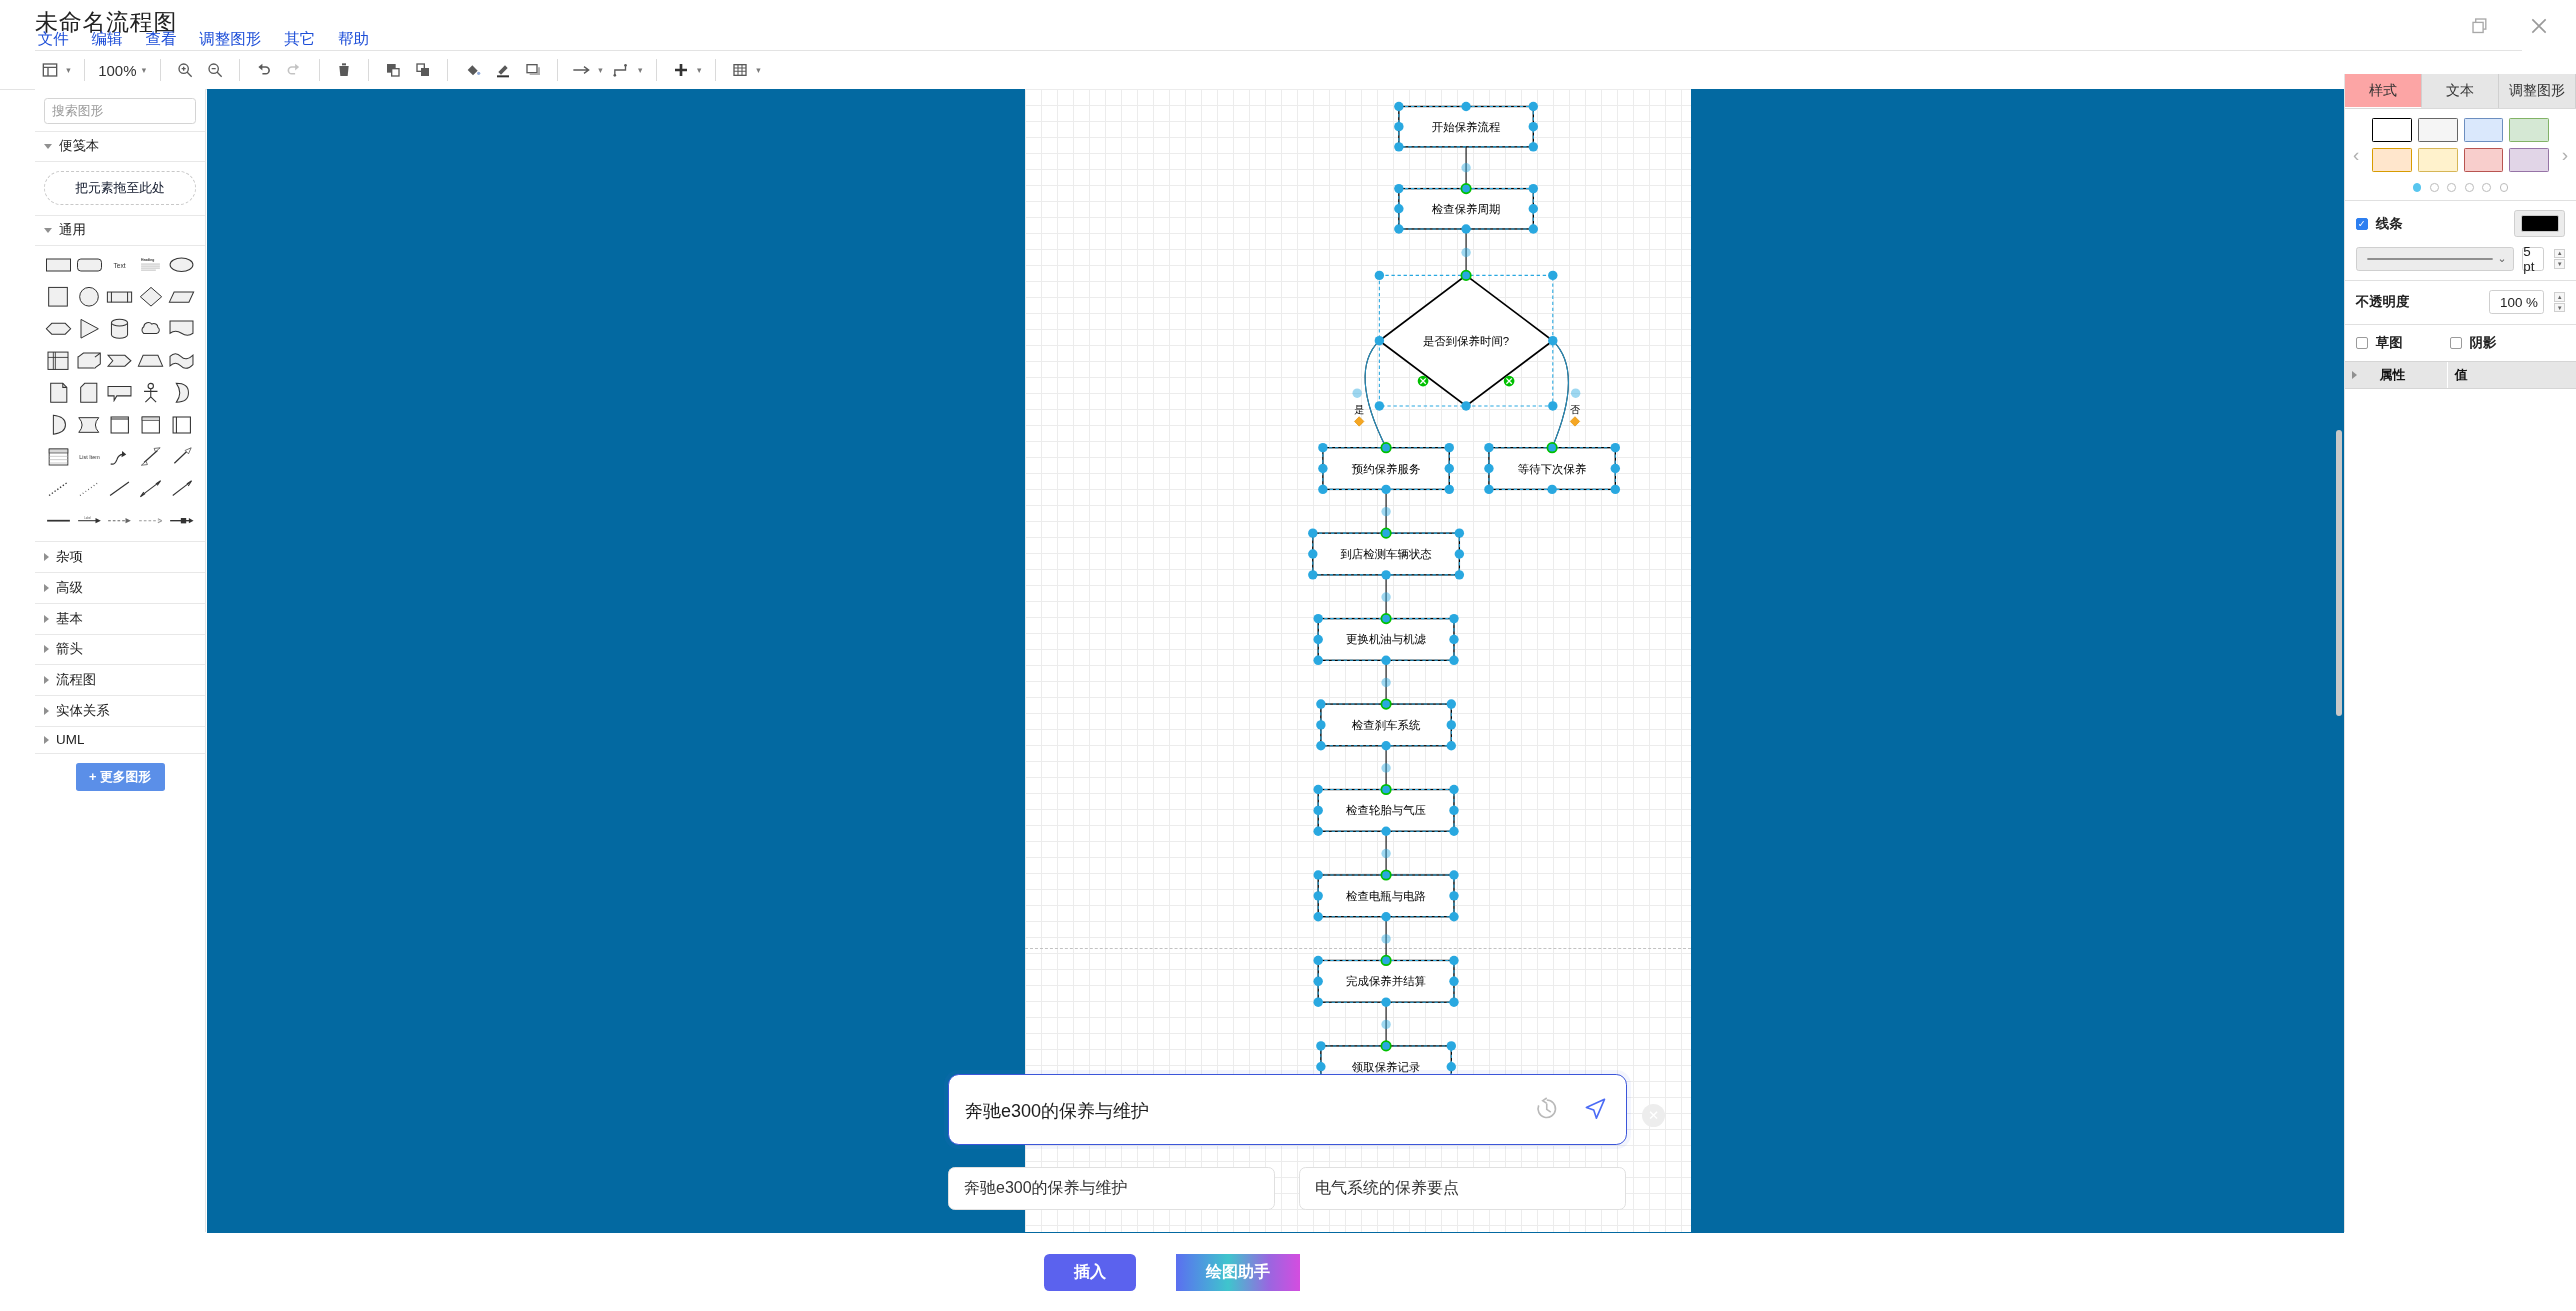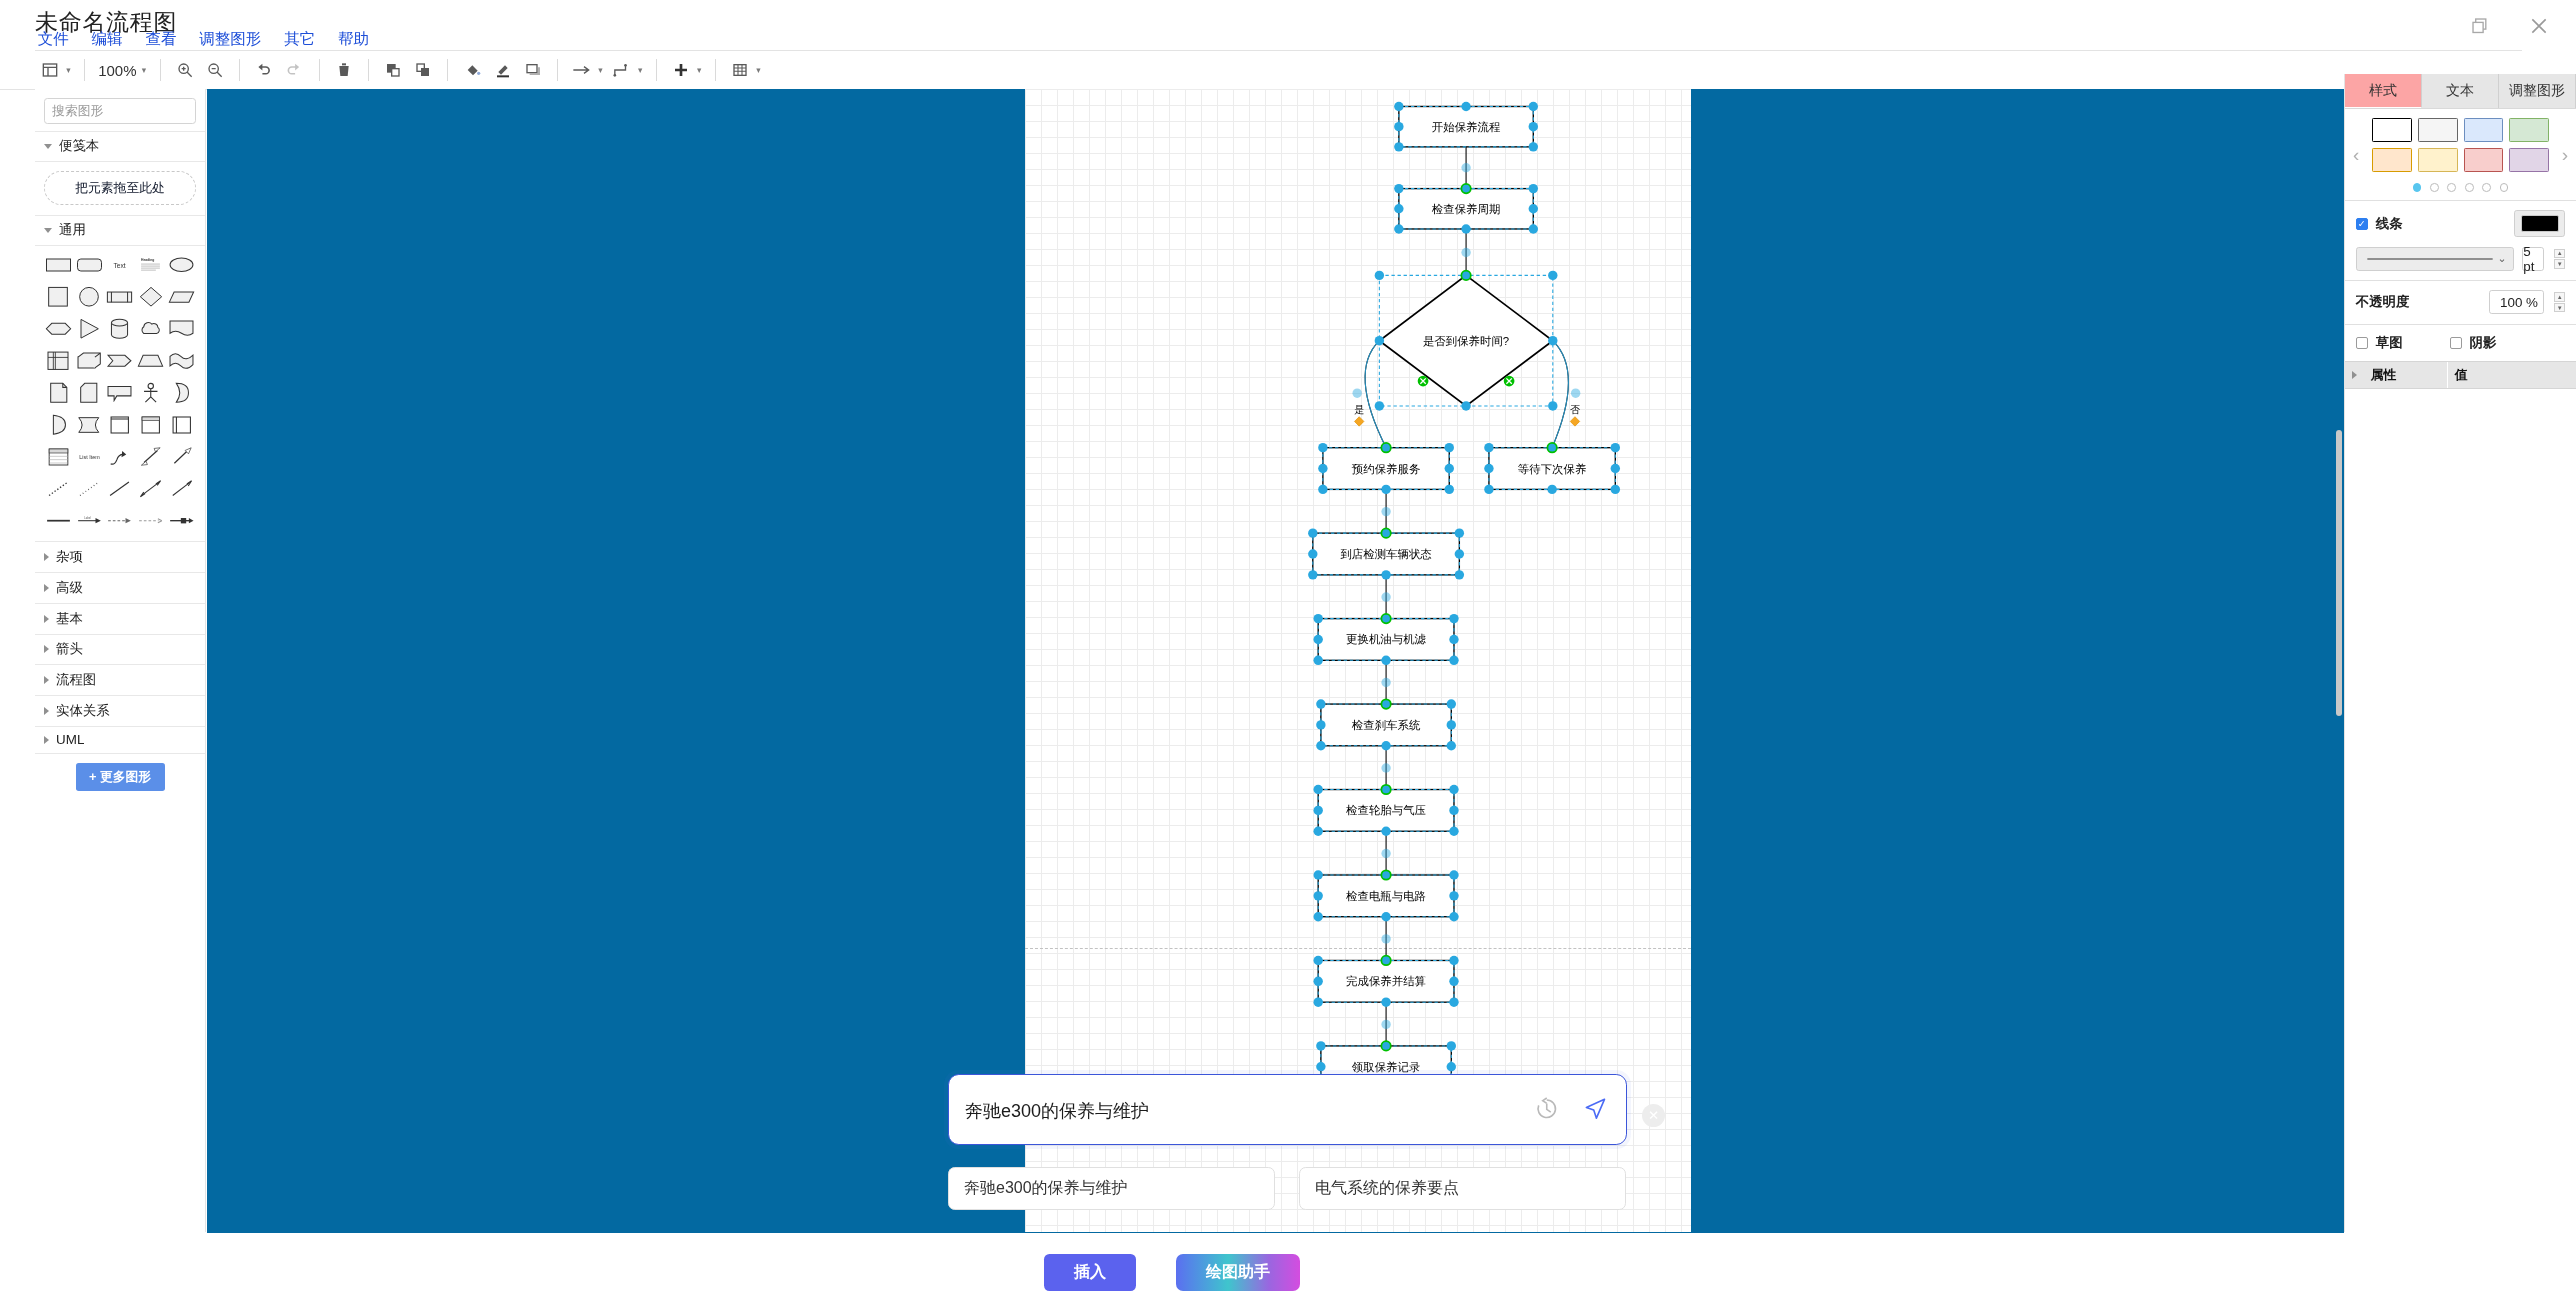--- a/index.html
+++ b/index.html
@@ -72,21 +72,21 @@
     background:#ededed; display:flex; align-items:center; justify-content:center; color:#fff; font-size:13.4px; }
   .chips { position:absolute; left:948px; top:1167px; width:679px; display:flex; gap:24px; }
   .chip { width:327px; height:43px; background:#fff; border:0.7px solid #e0e0e0; border-radius:6.7px;
     display:flex; align-items:center; padding:0 15px; font-size:16px; color:#333; }
 
   
   .bottom-bar { position:absolute; left:0; bottom:0; width:2344px; height:79px; background:#fff;
     display:flex; align-items:center; justify-content:center; gap:40px; }
   .btn-insert { background:#5b62ee; color:#fff; font-size:16px; padding:8px 30px; border-radius:5.4px; font-weight:bold; }
   .btn-assist { background:linear-gradient(90deg,#5b74ee 0%,#48c4c8 45%,#b martial 60%,#c04ce0 100%);
-    color:#fff; font-size:16px; padding:8px 30px; border-radius:7px; font-weight:bold; }
+    color:#fff; font-size:16px; padding:8px 30px; border-radius:0; font-weight:bold; }
   .btn-assist { background:linear-gradient(90deg,#5b6ff0 0%,#3fc5cd 42%,#9a66e0 75%,#d44de0 100%); }
 
   
   .rightpanel { position:absolute; right:0; top:74px; width:232px; height:1158px; background:#fff;
     border-left:0.7px solid #e3e3e3; }
   .rp-tabs { display:flex; height:35px; border-bottom:0.7px solid #d9d9d9; }
   .rp-tab { flex:1; display:flex; align-items:center; justify-content:center; font-size:14px; color:#333;
     background:#e6e6e6; border-right:0.7px solid #d0d0d0; }
   .rp-tab.active { background:#fca5a5; border-bottom:0.7px solid #fff; }
   .swatch-row { position:relative; padding:9.4px 27px 4px 27px; }
@@ -107,21 +107,21 @@
   .chip-box { background:#ececec; border:0.7px solid #cfcfcf; border-radius:2.7px; padding:4px 5.4px; }
   .linestyle { flex:1; height:24px; background:#ececec; border:0.7px solid #cfcfcf; border-radius:2.7px;
     display:flex; align-items:center; justify-content:space-between; padding:0 6.7px; }
   .numbox { width:55px; height:24px; border:0.7px solid #cfcfcf; border-radius:2.7px; background:#fff;
     display:flex; align-items:center; justify-content:flex-end; padding-right:5.4px; font-size:13.4px; color:#222; }
   .spin { display:flex; flex-direction:column; gap:1.3px; margin-left:2px; }
   .spin div { width:10.8px; height:9.4px; border:0.7px solid #cfcfcf; background:#f6f6f6; display:flex;
     align-items:center; justify-content:center; font-size:6px; color:#666; }
   .prop-head { display:flex; background:#e6e6e6; border-top:0.7px solid #d5d5d5; border-bottom:0.7px solid #d5d5d5; }
   .prop-cell { font-size:12.8px; font-weight:bold; color:#111; padding:4.7px 6.7px; }
-  .prop-cell.k { width:102px; display:flex; align-items:center; gap:14px; }
+  .prop-cell.k { width:102px; display:flex; align-items:center; gap:23px; }
   .prop-cell.v { flex:1; border-left:0.7px solid #fff; }
   .vscroll { position:absolute; right:234px; top:430px; width:6px; height:286px; background:#c9c9c9; border-radius:3.4px; }
 </style>
 </head>
 <body>
 
 <div class="app">
 
   <div class="titlebar">
     <div class="doc-title">未命名流程图</div>

